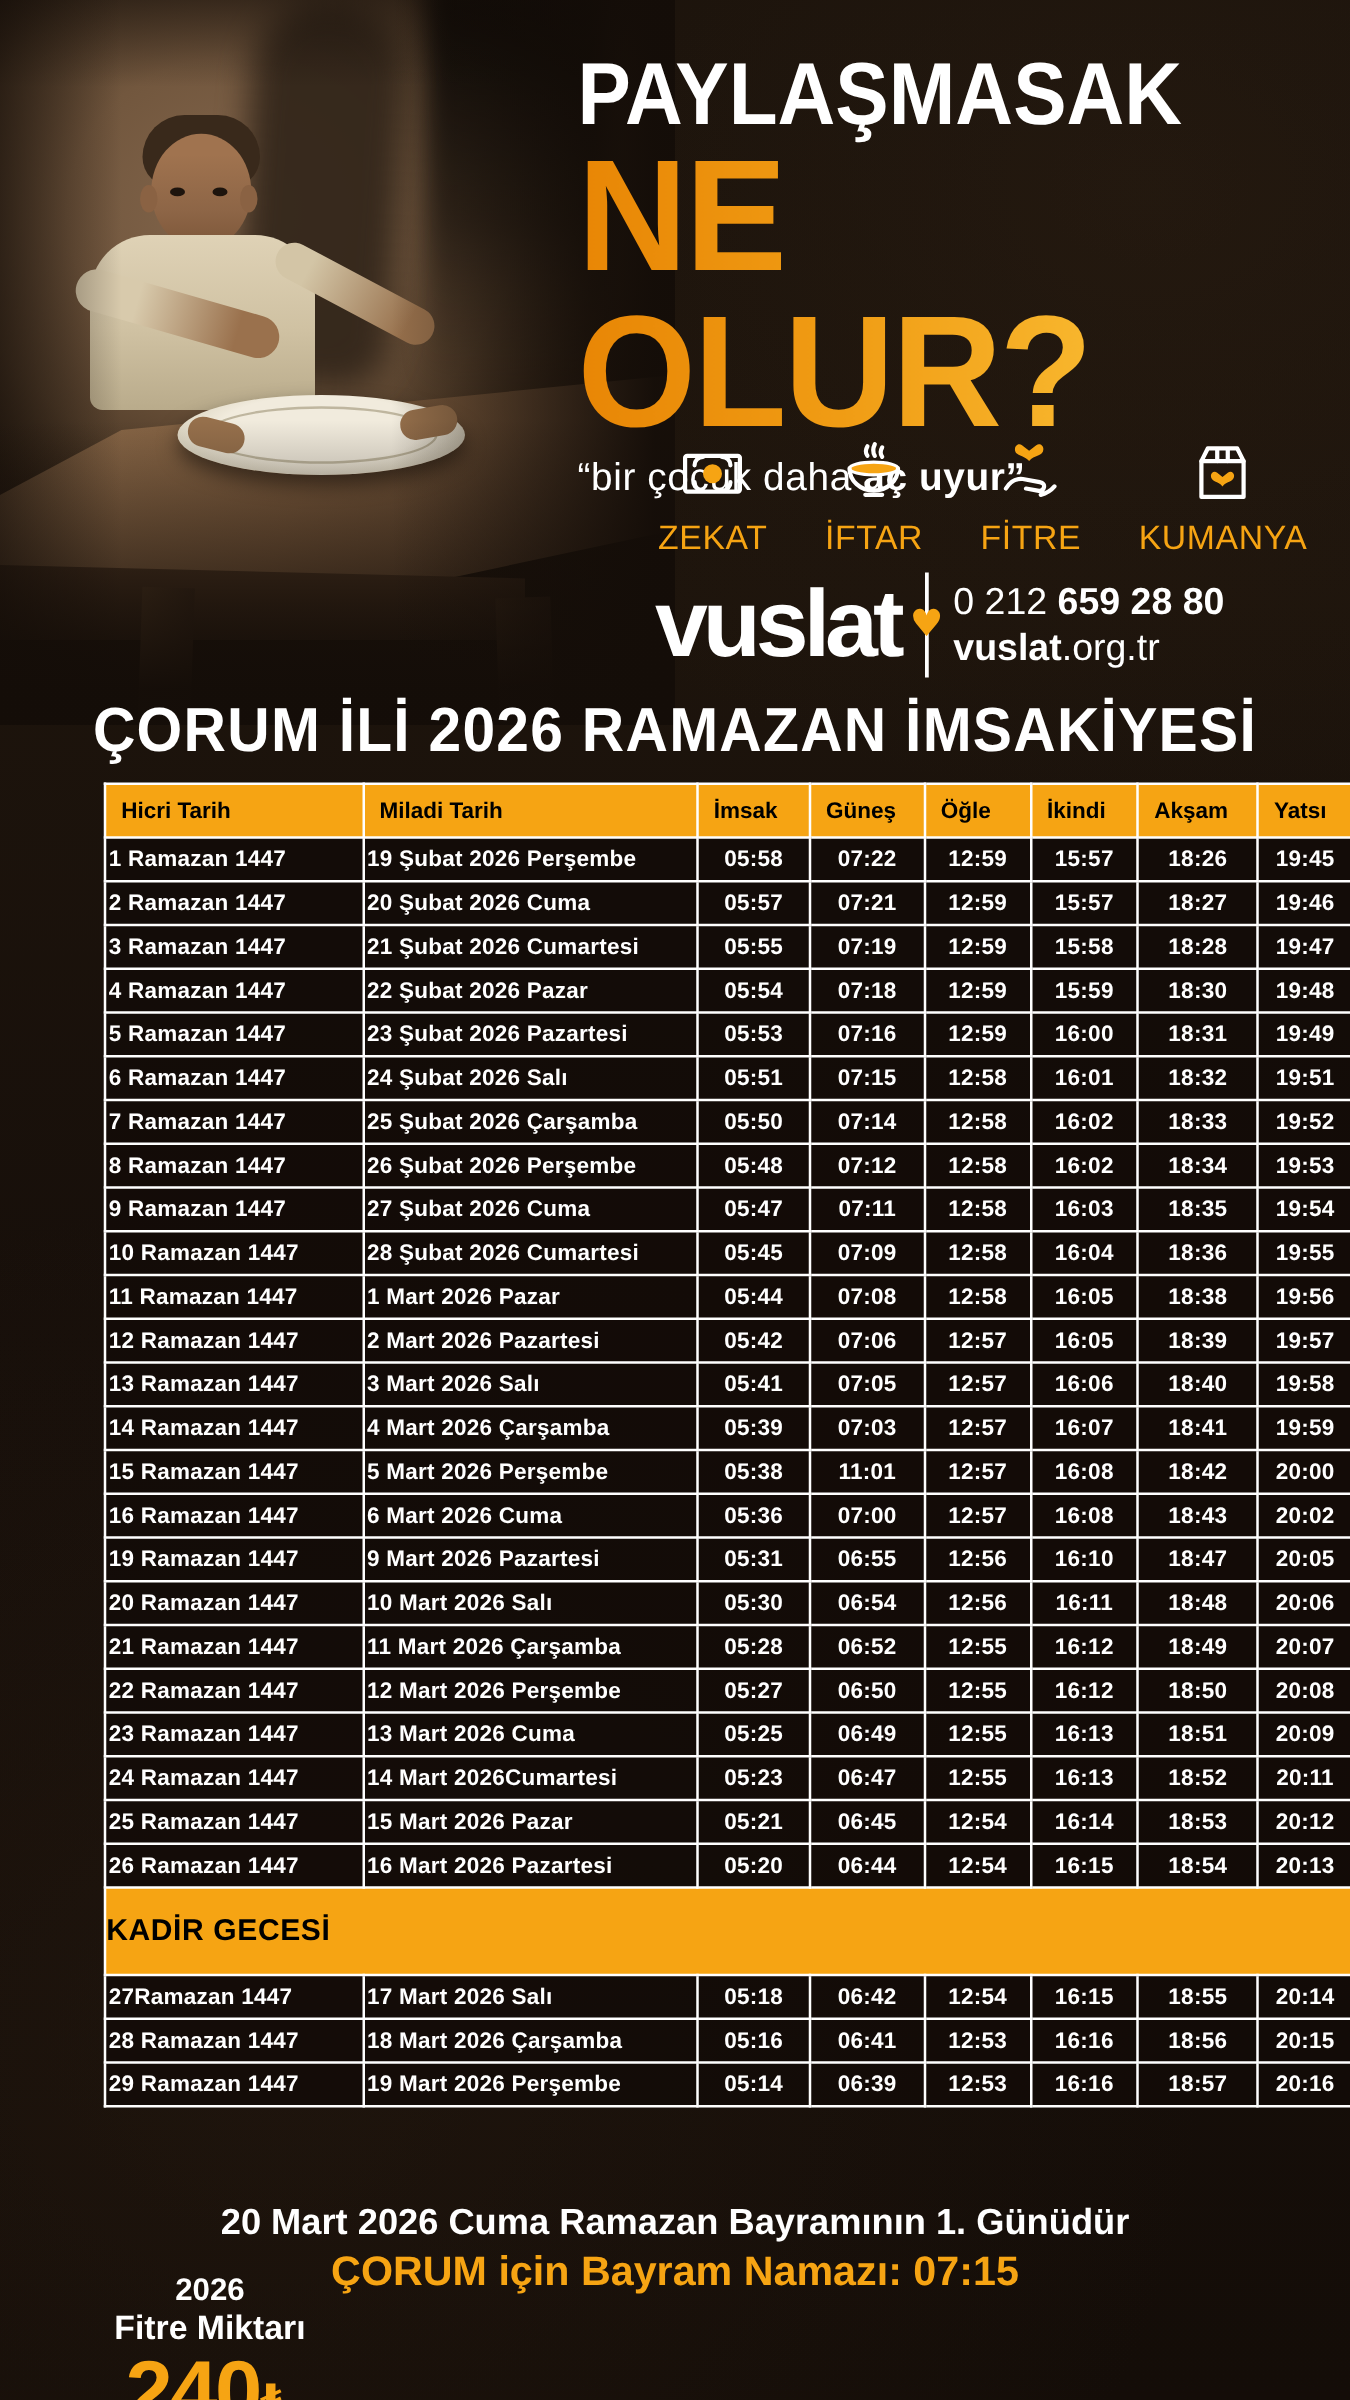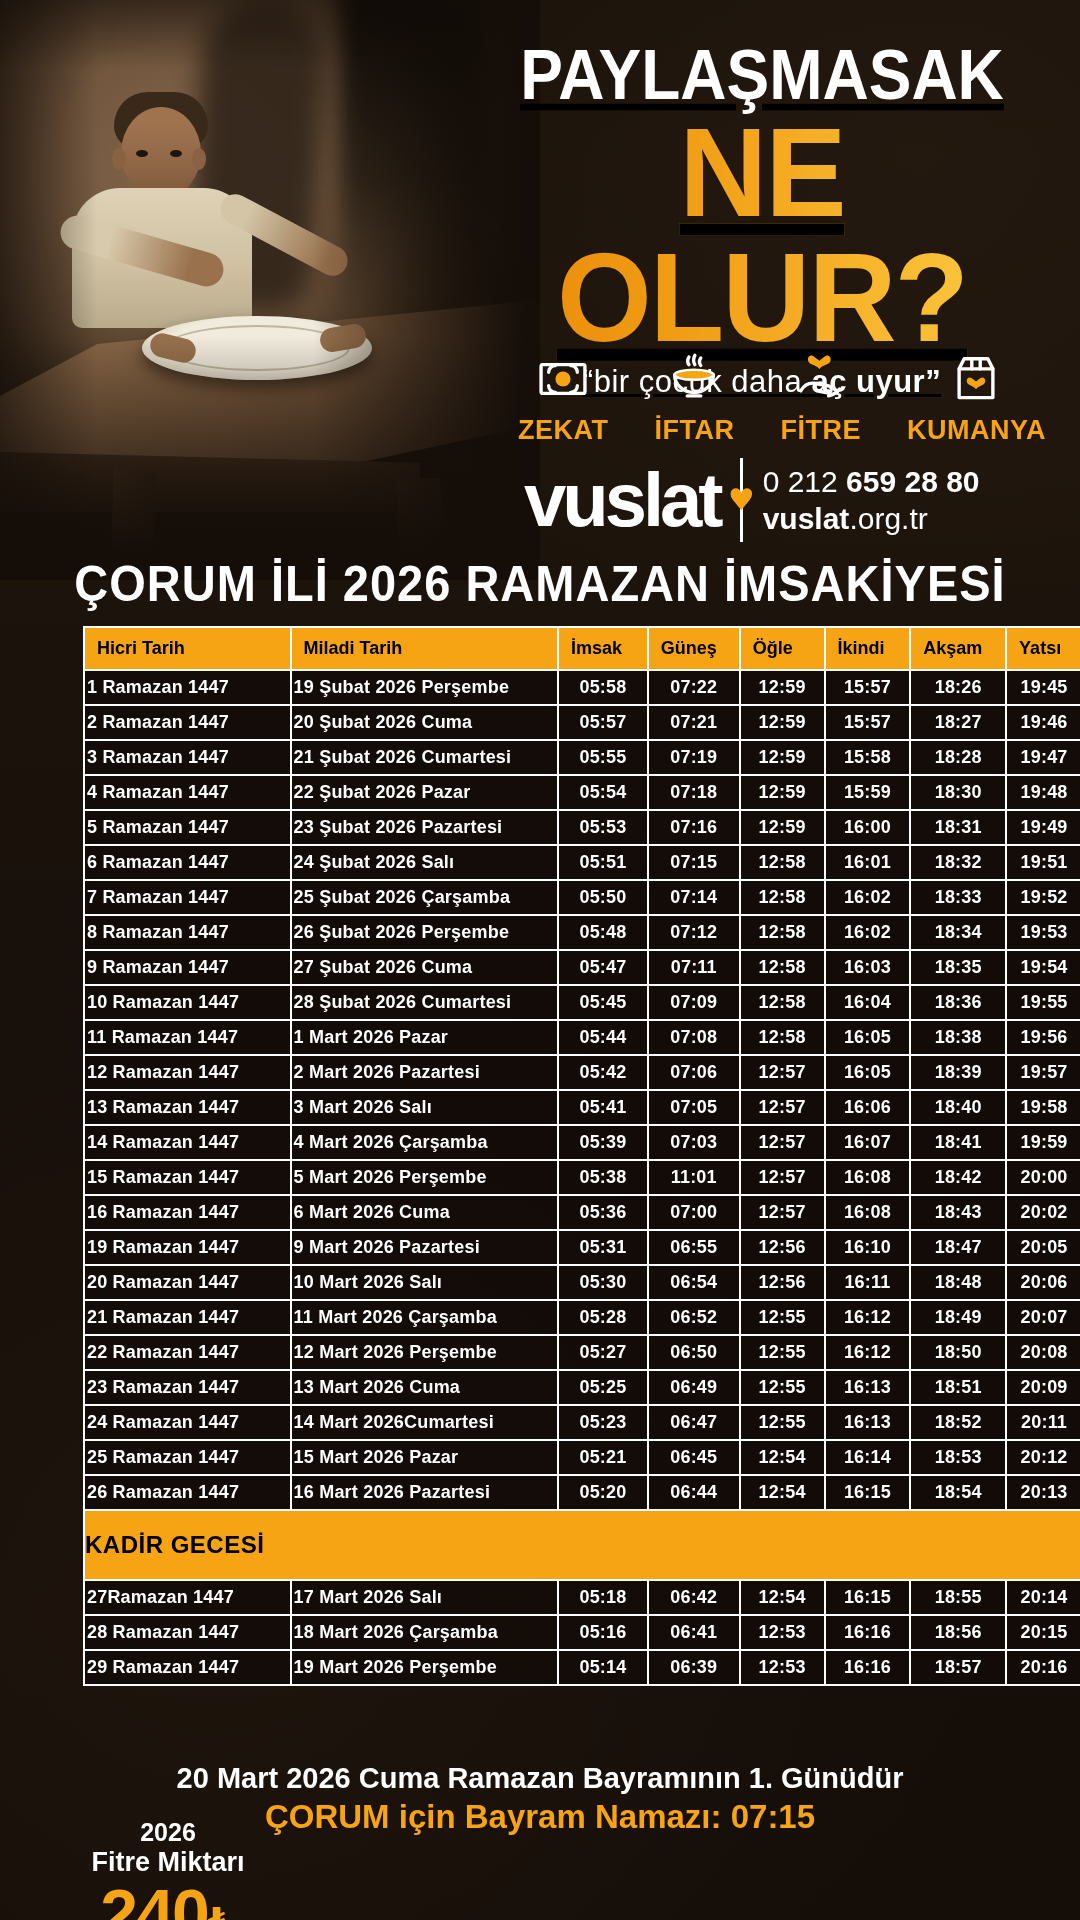--- a/index.html
+++ b/index.html
@@ -58,35 +58,35 @@
   .hand.hr{ top:326px; left:320px; transform:rotate(-10deg); }
 
   .hero-fade{ position:absolute; inset:0;
     background:
       linear-gradient(90deg, rgba(20,13,8,0) 58%, rgba(20,13,8,.97) 97%),
       linear-gradient(180deg, rgba(20,13,8,0) 58%, rgba(20,13,8,.98) 95%),
       linear-gradient(270deg, rgba(20,13,8,0) 82%, rgba(20,13,8,.65) 100%),
       linear-gradient(0deg, rgba(20,13,8,0) 88%, rgba(20,13,8,.55) 100%); }
 
   
-  .head-right{ position:absolute; top:40px; right:18px; width:600px; text-align:center;text-decoration:underline; }
+  .head-right{ position:absolute; top:40px; right:18px; width:600px; text-align:left; }
   .hl1{ color:#fff; font-size:64px; font-weight:bold; letter-spacing:0; line-height:1.02; transform:scaleY(1.1); transform-origin:top right; }
   .hl2{ font-size:122px; font-weight:bold; line-height:.98; letter-spacing:-2px; margin-top:6px;
     color:#F6A413;
     background:linear-gradient(90deg,#e88605 0%, #f09c14 35%, #ffcf45 100%);
     -webkit-background-clip:text; background-clip:text; -webkit-text-fill-color:transparent;
     transform:scaleY(1.04); transform-origin:top right; }
   .sub{ margin-top:14px; font-size:31px; color:#fff; letter-spacing:.5px; }
   .sub b{ font-weight:bold; }
 
   
   .categories{ position:absolute; top:352px; right:34px; display:flex; gap:46px; justify-content:flex-end; }
   .cat{ display:flex; flex-direction:column; align-items:center; gap:9px; }
   .cat .ic{ width:54px; height:54px; }
-  .cat .lb{ color:#F6A413; font-weight:bold; font-size:27px; letter-spacing:.5px;text-align:center; }
+  .cat .lb{ color:#F6A413; font-weight:normal; font-size:27px; letter-spacing:.5px;text-align:center; }
 
   
   .brand{ position:absolute; top:458px; left:524px; display:flex; align-items:center; gap:20px; }
   .logo{ color:#fff; font-size:76px; font-weight:bold; letter-spacing:-4px; line-height:1; }
   .divider{ position:relative; width:3px; height:84px; background:#fff; }
   .divider .heart{ position:absolute; left:50%; top:50%; transform:translate(-50%,-50%);
     color:#F6A413; font-size:30px; font-family:"DejaVu Sans", sans-serif; background:transparent; line-height:1; }
   .contact{ text-align:left; color:#fff; line-height:1.25; }
   .contact .ln{ font-size:30px; }
   .contact b{ font-weight:bold; }

